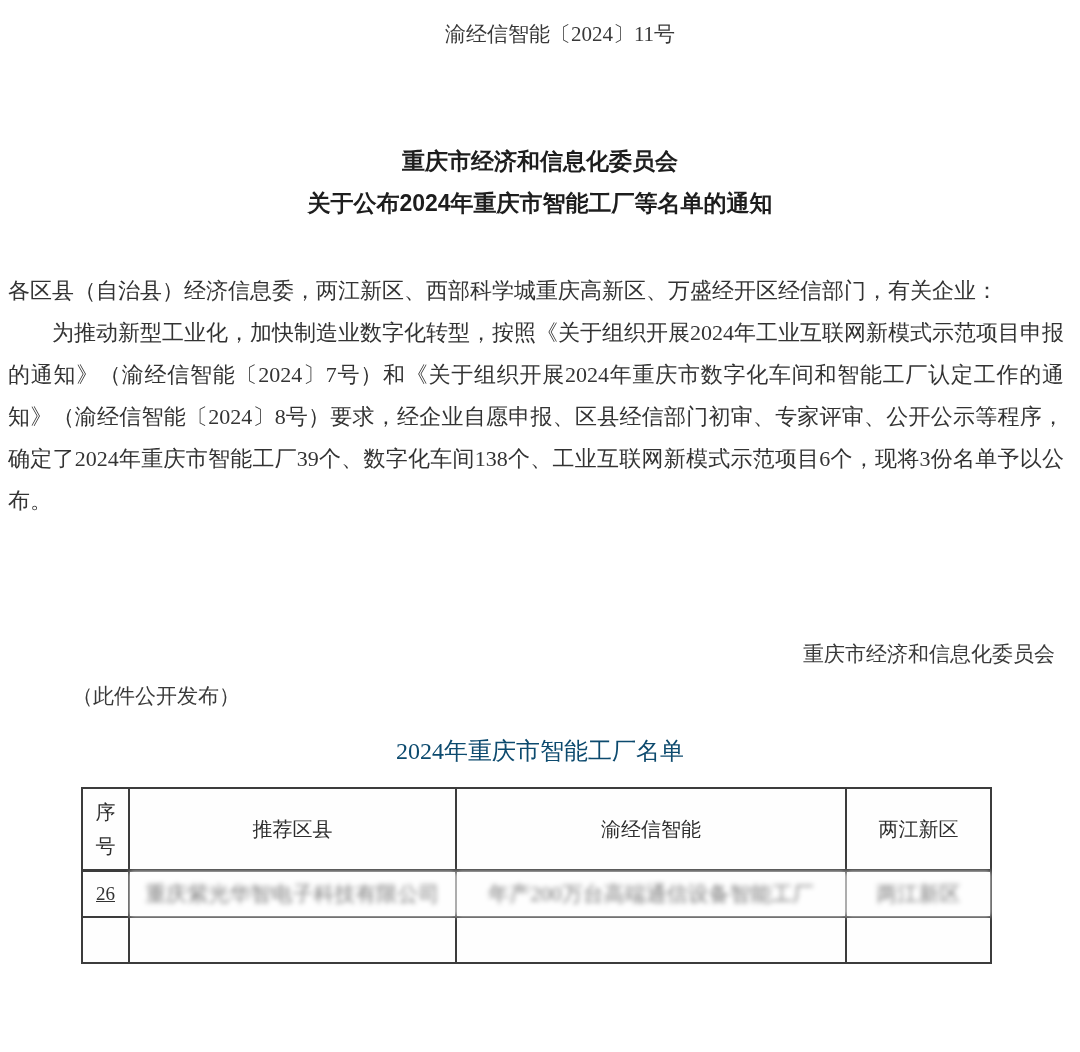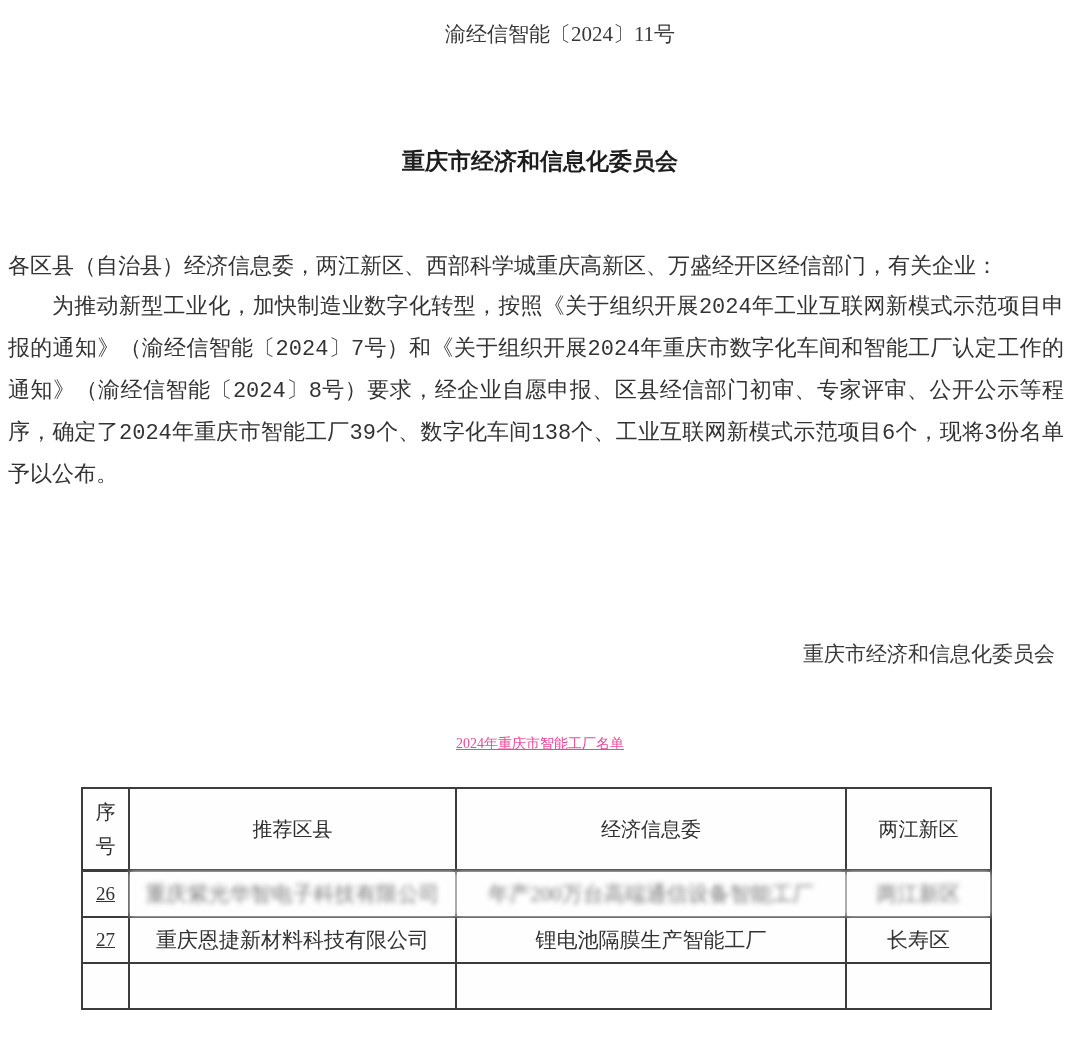--- a/index.html
+++ b/index.html
@@ -28,47 +28,46 @@
   #title-block {
     top: 140px; left: 0; width: 100%;
     text-align: center;
     font-family: "Liberation Sans", sans-serif;
     font-weight: bold;
     font-size: 23px;
     line-height: 42px;
     color: #1d1d1d;
   }
   #body-block {
-    top: 245px; left: 8px; right: 16px;
+    top: 270px; left: 8px; right: 16px;
     font-size: 22px;
     line-height: 42px;
     text-align: justify;
     word-break: break-all;
     color: #333333;
   }
   #body-block p { margin: 0; }
-  #body-block p.indent { text-indent: 2em; font-family: Liberation Mono, monospace; }
+  #body-block p.indent { text-indent: 2em; }
 
   #signature {
     top: 640px; left: 0; right: 25px;
     text-align: right;
     font-size: 21px;
     color: #3a3a3a;
   }
   #release-note {
     top: 682px; left: 72px;
     font-size: 21px;
     color: #3a3a3a;
   }
   #table-title {
     top: 735px; left: 0; width: 100%;
     text-align: center;
-    font-size: 14px;
-    color: #ec4899;
-    text-decoration: underline;
+    font-size: 24px;
+    color: #0c4a6e;
   }
 
   #factory-table {
     top: 787px; left: 81px;
     border-collapse: collapse;
     table-layout: fixed;
     width: 909px;
     font-size: 21px;
     color: #333333;
   }
@@ -109,60 +108,56 @@
 </style>
 </head>
 <body>
 
 <div id="page">
 
   <div id="doc-number" class="abs">渝经信智能〔2024〕11号</div>
 
   <div id="title-block" class="abs">
     <div>重庆市经济和信息化委员会</div>
+    <div>关于公布2024年重庆市智能工厂等名单的通知</div>
   </div>
 
   <div id="body-block" class="abs">
     <p>各区县（自治县）经济信息委，两江新区、西部科学城重庆高新区、万盛经开区经信部门，有关企业：</p>
     <p class="indent">为推动新型工业化，加快制造业数字化转型，按照《关于组织开展2024年工业互联网新模式示范项目申报的通知》（渝经信智能〔2024〕7号）和《关于组织开展2024年重庆市数字化车间和智能工厂认定工作的通知》（渝经信智能〔2024〕8号）要求，经企业自愿申报、区县经信部门初审、专家评审、公开公示等程序，确定了2024年重庆市智能工厂39个、数字化车间138个、工业互联网新模式示范项目6个，现将3份名单予以公布。</p>
   </div>
 
   <div id="signature" class="abs">重庆市经济和信息化委员会</div>
 
+  <div id="release-note" class="abs">（此件公开发布）</div>
 
   <div id="table-title" class="abs">2024年重庆市智能工厂名单</div>
 
   <table id="factory-table" class="abs">
     <colgroup>
       <col class="c-no">
         <col class="c-company">
         <col class="c-factory">
         <col class="c-district">
     </colgroup>
     <thead>
       <tr>
         <th class="seq-head">序号</th>
         <th>推荐区县</th>
-        <th>经济信息委</th>
+        <th>渝经信智能</th>
         <th>两江新区</th>
       </tr>
     </thead>
     <tbody>
 
     <tr>
     <td class="no-cell">26</td>
     <td class="blur-cell">重庆紫光华智电子科技有限公司</td>
     <td class="blur-cell">年产200万台高端通信设备智能工厂</td>
     <td class="blur-cell">两江新区</td>
-  </tr>
-        <tr>
-    <td class="no-cell">27</td>
-    <td>重庆恩捷新材料科技有限公司</td>
-    <td>锂电池隔膜生产智能工厂</td>
-    <td>长寿区</td>
   </tr>
         <tr class="partial-row">
           <td></td>
           <td></td>
           <td></td>
           <td></td>
         </tr>
       </tbody>
   </table>
 

